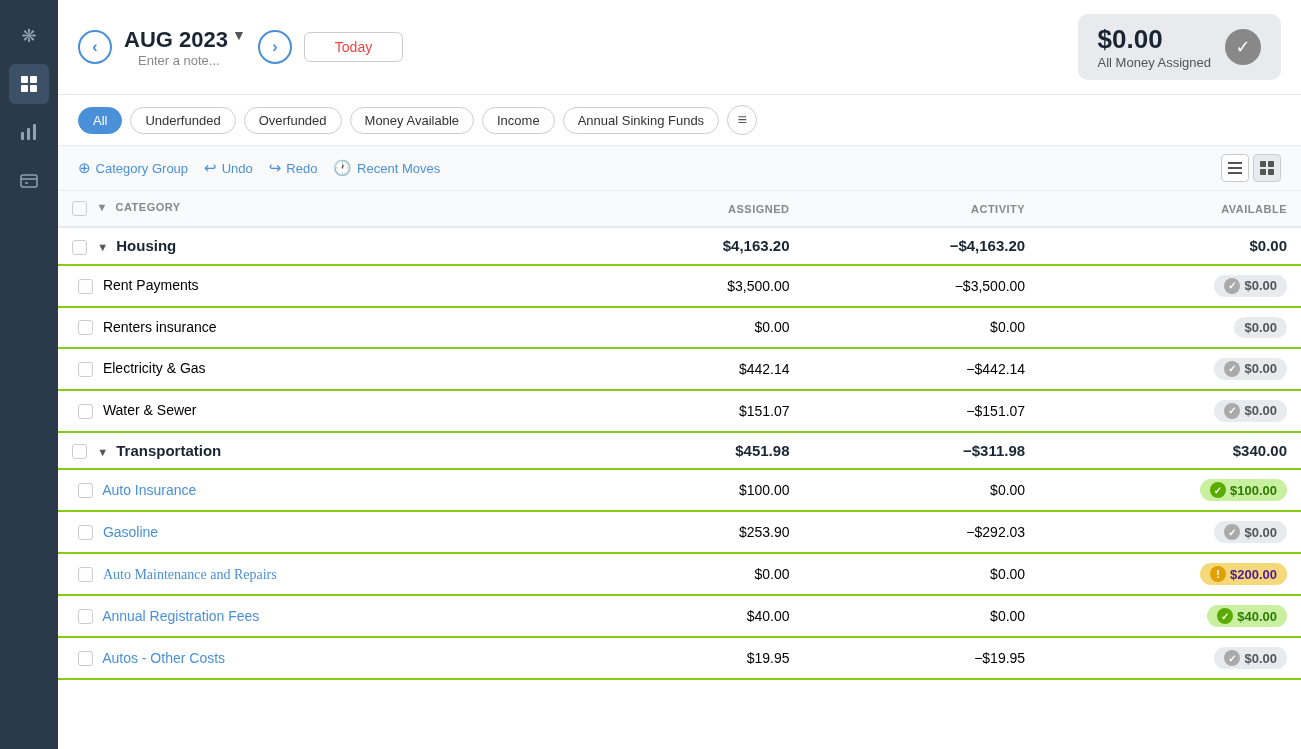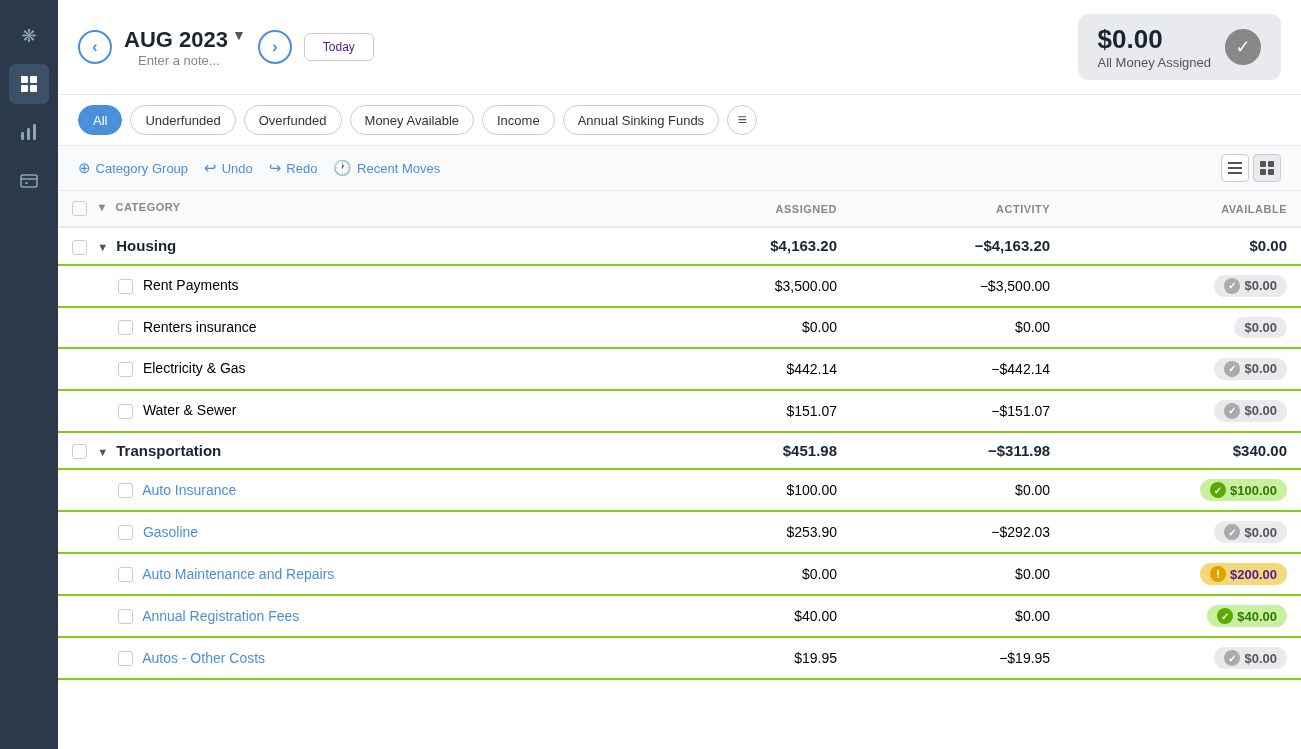--- a/index.html
+++ b/index.html
@@ -78,24 +78,24 @@
     }
     .note-text {
       font-size: 13px;
       color: #888;
       margin-left: 14px;
     }
     .today-btn {
       border: 1px solid #ccc;
       background: #fff;
       border-radius: 6px;
-      padding: 6px 18px;
-      font-size: 12px;
-      cursor: pointer;
-      color: #4c1d95;
+      padding: 6px 30px;
+      font-size: 14px;
+      cursor: pointer;
+      color: #ef4444;
     }
     .spacer { flex: 1; }
     .money-assigned-box {
       background: #e8eaed;
       border-radius: 10px;
       padding: 10px 20px;
       display: flex;
       align-items: center;
       gap: 14px;
     }
@@ -112,20 +112,21 @@
       display: flex;
       align-items: center;
       justify-content: center;
       color: #fff;
       font-size: 18px;
     }
 
     
     .filter-bar {
       display: flex;
+      align-items: center;
       padding: 10px 20px;
       gap: 8px;
       background: #fff;
       border-bottom: 1px solid #e8eaed;
     }
     .filter-btn {
       border: 1px solid #ccc;
       background: #fff;
       border-radius: 20px;
       padding: 5px 14px;
@@ -235,21 +236,21 @@
       font-weight: 700;
       font-size: 15px;
       color: #1a2533;
     }
     .group-row td:not(:first-child) {
       color: #1a2533;
     }
 
     
     .sub-row td:first-child {
-      padding-left: 60px;
+      padding-left: 20px;
     }
     .sub-row.highlight td:first-child {
       color: #4a90d9;
     }
 
     
     .cb {
       width: 15px;
       height: 15px;
       border: 1px solid #ccc;
@@ -524,21 +525,21 @@
         <span class="cb"></span>
         <span style="cursor:pointer;">Gasoline</span>
       </td>
       <td style="cursor:pointer;">$253.90</td>
       <td>−$292.03</td>
       <td><span class="avail-badge gray gray-check">$0.00</span></td>
     </tr>
           <tr class="sub-row highlight">
       <td>
         <span class="cb"></span>
-        <span style="cursor:pointer;">Auto Maintenance and Repairs</span>
+        <span style="cursor:pointer;font-family:Liberation Serif, serif;">Auto Maintenance and Repairs</span>
       </td>
       <td style="cursor:pointer;">$0.00</td>
       <td>$0.00</td>
       <td><span class="avail-badge orange orange-circle">$200.00</span></td>
     </tr>
           <tr class="sub-row highlight">
       <td>
         <span class="cb"></span>
         <span style="cursor:pointer;">Annual Registration Fees</span>
       </td>

